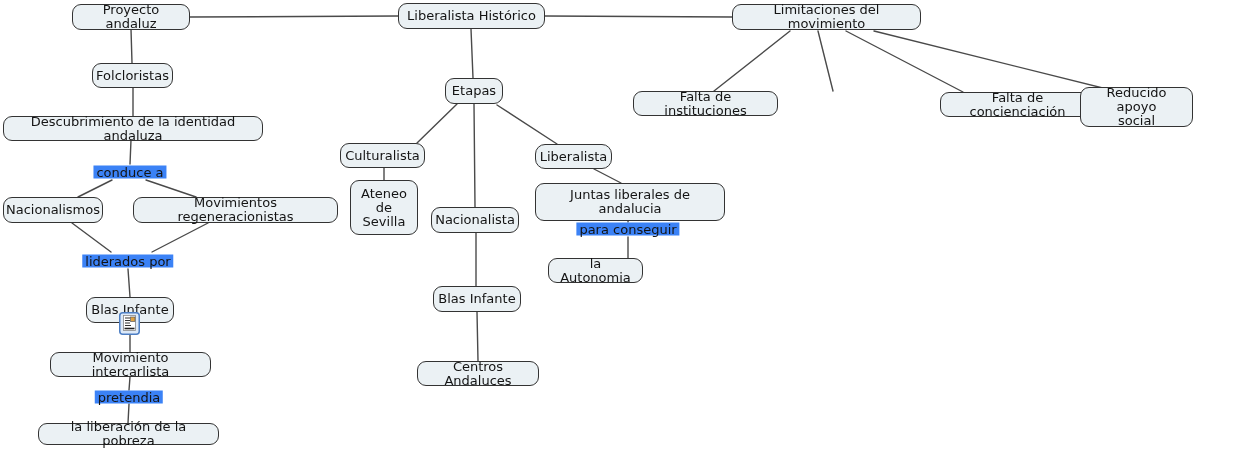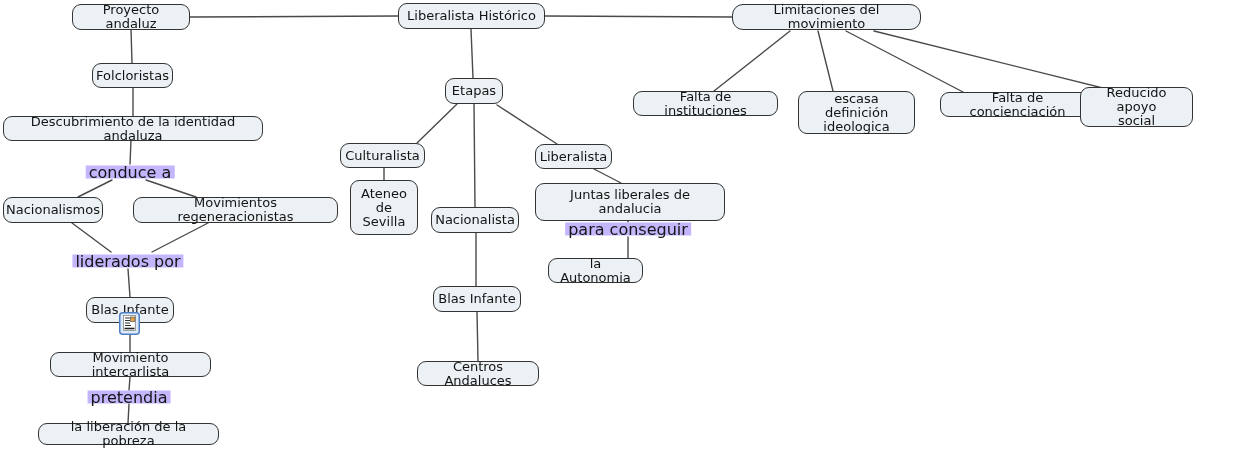--- a/index.html
+++ b/index.html
@@ -34,22 +34,22 @@
     font-size: 13px;
     line-height: 14px;
     color: #141414;
     white-space: pre-line;
     padding: 1px 4px;
     cursor: default;
   }
   .edge-label {
     position: absolute;
     transform: translate(-50%, -50%);
-    background: #c4b5fd;
-    font-size: 16px;
+    background: #3b82f6;
+    font-size: 13px;
     line-height: 13px;
     color: #141414;
     padding: 0 3px;
     white-space: nowrap;
     cursor: default;
   }
   .resource-icon {
     position: absolute;
     width: 21px;
     height: 23px;
@@ -84,42 +84,40 @@
       <line x1="628" y1="237" x2="628" y2="258" stroke="#4a4a4a" stroke-width="1.4" stroke-linecap="round"></line>
       <line x1="476" y1="233" x2="476" y2="286" stroke="#4a4a4a" stroke-width="1.4" stroke-linecap="round"></line>
       <line x1="477" y1="312" x2="478" y2="361" stroke="#4a4a4a" stroke-width="1.4" stroke-linecap="round"></line>
       <line x1="790" y1="31" x2="714" y2="91" stroke="#4a4a4a" stroke-width="1.4" stroke-linecap="round"></line>
       <line x1="818" y1="31" x2="833" y2="91" stroke="#4a4a4a" stroke-width="1.4" stroke-linecap="round"></line>
       <line x1="846" y1="31" x2="963" y2="92" stroke="#4a4a4a" stroke-width="1.4" stroke-linecap="round"></line>
       <line x1="874" y1="31" x2="1131" y2="95" stroke="#4a4a4a" stroke-width="1.4" stroke-linecap="round"></line>
     </svg>
 <div class="node" style="left: 72px; top: 4px; width: 118px; height: 26px;">Proyecto andaluz</div>
     <div class="node" style="left: 398px; top: 3px; width: 147px; height: 26px;">Liberalista Histórico</div>
-    <div class="node" style="left: 732px; top: 4px; width: 189px; height: 26px; border-radius: 11px;">Limitaciones del movimiento</div>
+    <div class="node" style="left: 732px; top: 4px; width: 189px; height: 26px;">Limitaciones del movimiento</div>
     <div class="node" style="left: 92px; top: 63px; width: 81px; height: 25px;">Folcloristas</div>
     <div class="node" style="left: 3px; top: 116px; width: 260px; height: 25px;">Descubrimiento de la identidad andaluza</div>
     <div class="node" style="left: 3px; top: 197px; width: 100px; height: 26px;">Nacionalismos</div>
     <div class="node" style="left: 133px; top: 197px; width: 205px; height: 26px;">Movimientos regeneracionistas</div>
     <div class="node" style="left: 86px; top: 297px; width: 88px; height: 26px;">Blas Infante</div>
     <div class="node" style="left: 50px; top: 352px; width: 161px; height: 25px;">Movimiento intercarlista</div>
     <div class="node" style="left: 38px; top: 423px; width: 181px; height: 22px;">la liberación de la pobreza</div>
     <div class="node" style="left: 445px; top: 78px; width: 58px; height: 26px;">Etapas</div>
     <div class="node" style="left: 340px; top: 143px; width: 85px; height: 25px;">Culturalista</div>
     <div class="node" style="left: 350px; top: 180px; width: 68px; height: 55px;">Ateneo
 de
 Sevilla</div>
     <div class="node" style="left: 431px; top: 207px; width: 88px; height: 26px;">Nacionalista</div>
-    <div class="node" style="left: 535px; top: 144px; width: 77px; height: 25px;">Liberalista</div>
+    <div class="node" style="left: 535px; top: 144px; width: 77px; height: 25px; border-radius: 10px;">Liberalista</div>
     <div class="node" style="left: 535px; top: 183px; width: 190px; height: 38px; text-align: center;">Juntas liberales de andalucia</div>
     <div class="node" style="left: 548px; top: 258px; width: 95px; height: 25px;">la Autonomia</div>
     <div class="node" style="left: 433px; top: 286px; width: 88px; height: 26px;">Blas Infante</div>
     <div class="node" style="left: 417px; top: 361px; width: 122px; height: 25px;">Centros Andaluces</div>
     <div class="node" style="left: 633px; top: 91px; width: 145px; height: 25px;">Falta de instituciones</div>
-    <div class="node" style="left: 798px; top: 91px; width: 117px; height: 43px;">escasa definición
-ideologica</div>
     <div class="node" style="left: 940px; top: 92px; width: 155px; height: 25px;">Falta de concienciación</div>
     <div class="node" style="left: 1080px; top: 87px; width: 113px; height: 40px;">Reducido apoyo
 social</div>
     <div class="edge-label" style="left: 130px; top: 172px;">conduce a</div>
     <div class="edge-label" style="left: 128px; top: 261px;">liderados por</div>
     <div class="edge-label" style="left: 129px; top: 397px;">pretendia</div>
     <div class="edge-label" style="left: 628px; top: 229px;">para conseguir</div>
     <div class="resource-icon" style="left: 119px; top: 312px;"><svg width="21" height="23" viewBox="0 0 21 23">
         <rect x="0.75" y="0.75" width="19.5" height="21.5" rx="3" fill="#dce9f8" stroke="#4d7ec3" stroke-width="1.5"></rect>
         <rect x="4.5" y="3.5" width="12" height="15" fill="#ffffff" stroke="#888888" stroke-width="0.8"></rect>

